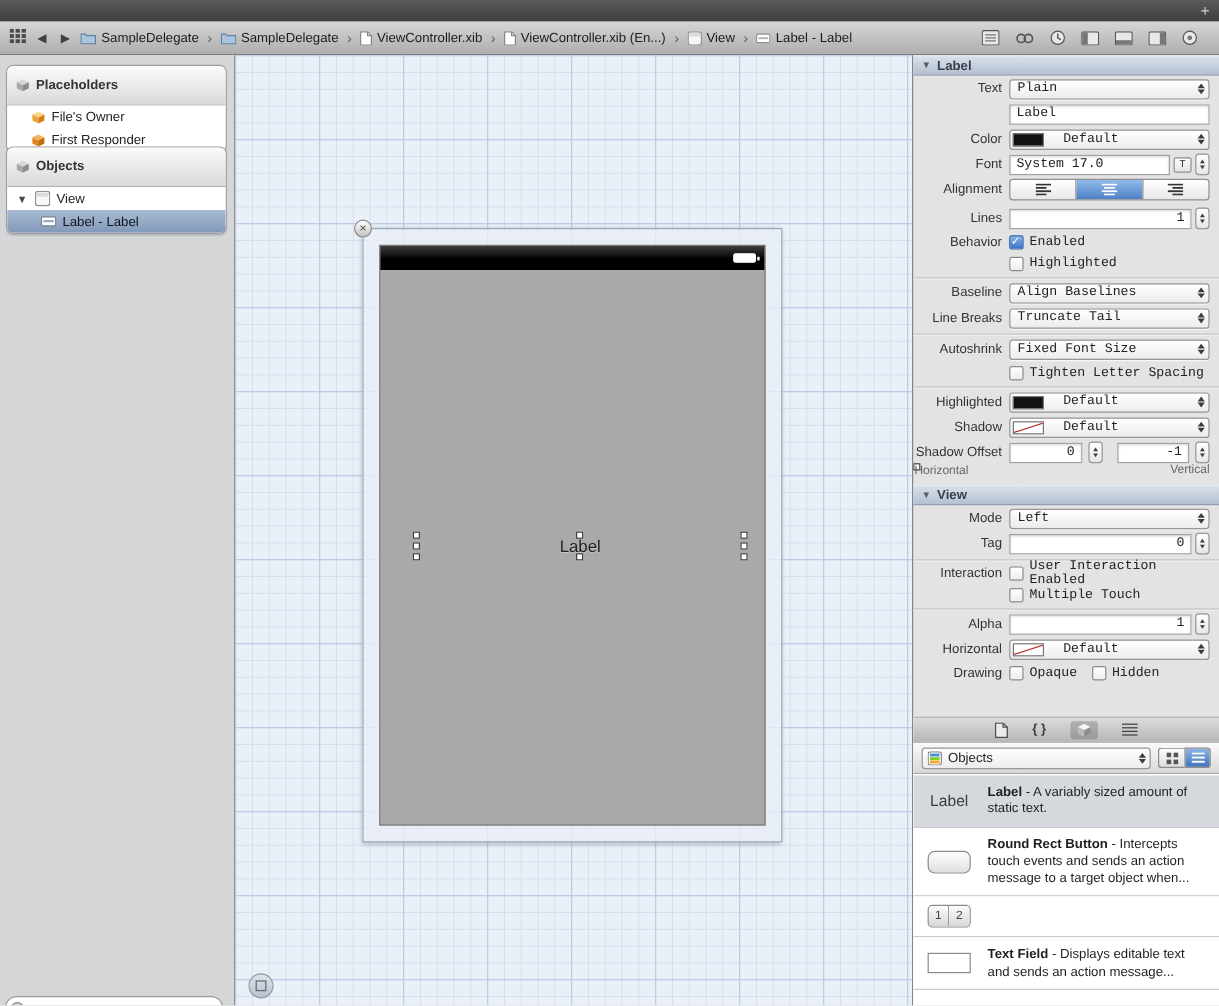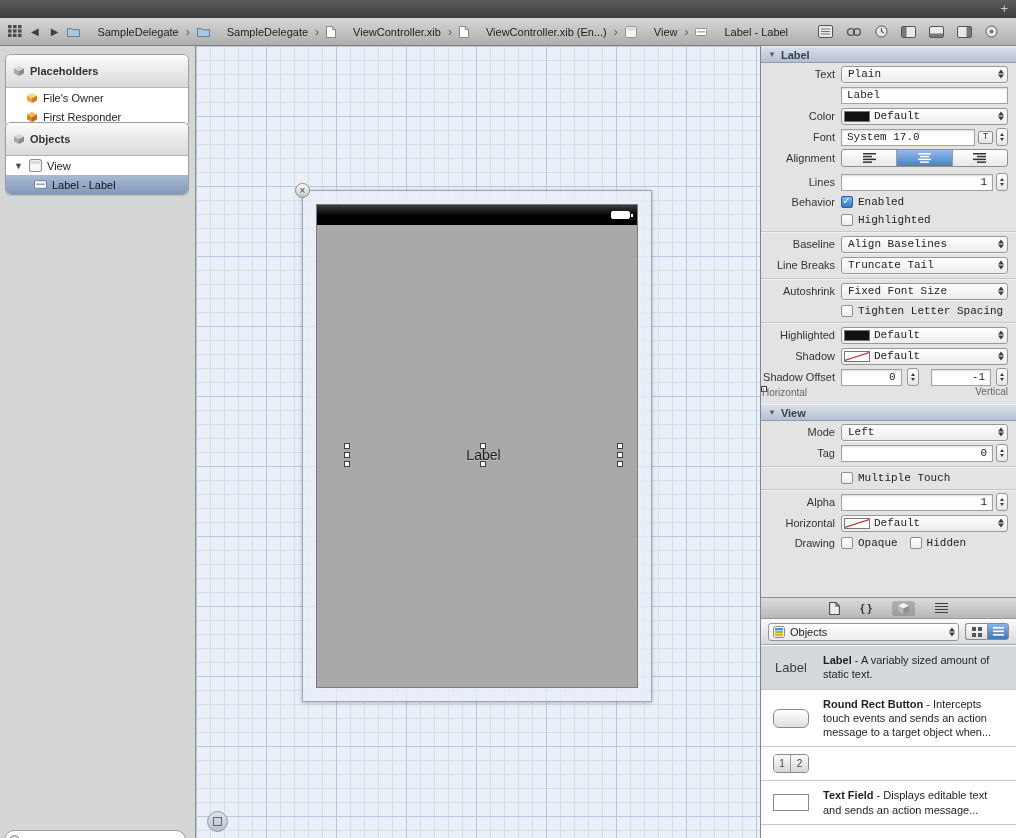--- a/index.html
+++ b/index.html
@@ -10,21 +10,21 @@
     background:#e5e5e5; -webkit-user-select:none;
   }
   
   .titlebar { position:absolute; left:0; top:0; width:1016px; height:18px;
     background:linear-gradient(#5a5c5e,#3b3d3f); }
   .titlebar .plus { position:absolute; right:8px; top:1px; color:#cfcfcf; font-size:13px; }
   .jumpbar { position:absolute; left:0; top:18px; width:1016px; height:28px;
     background:linear-gradient(#d6d6d6,#aeaeae); border-bottom:1px solid #7d7d7d;
     display:flex; align-items:center; padding:0 8px; gap:6px; }
   .navarrow { color:#3f3f3f; font-size:10px; padding:0 3px; cursor:default; }
-  .crumb { display:flex; align-items:center; gap:17px; color:#1c1c1c; white-space:nowrap;text-align:center; }
+  .crumb { display:flex; align-items:center; gap:4px; color:#1c1c1c; white-space:nowrap;text-align:center; }
   .crumb-sep { color:#5d5d5d; font-size:12px; margin:0 1px; }
   .jump-right { margin-left:auto; display:flex; align-items:center; gap:13px; padding-right:10px; }
   .jump-right svg { display:block; }
   
   .sidebar { position:absolute; left:0; top:46px; width:196px; height:792px;
     background:#d5d6d8; border-right:1px solid #8e8e8e; overflow:hidden; }
   .groupbox { position:absolute; left:5px; width:184px; border:1px solid #9d9d9d;
     border-radius:6px; overflow:hidden; background:#fff; box-shadow:0 1px 1px rgba(0,0,0,.12); }
   .groupbox .ghead { height:33px; background:linear-gradient(#fbfbfb,#d9d9d9);
     border-bottom:1px solid #b3b3b3; display:flex; align-items:center; gap:5px;
@@ -94,21 +94,21 @@
     background:linear-gradient(#fff,#e6e6e6); display:flex; flex-direction:column; align-items:center;
     justify-content:center; gap:2px; }
   .stepper .au { border-bottom-width:3px; border-left-width:2.5px; border-right-width:2.5px; }
   .stepper .ad { border-top-width:3px; border-left-width:2.5px; border-right-width:2.5px; }
   .cb { flex:none; width:12px; height:12px; border:1px solid #8d8d8d; border-radius:2px;
     background:linear-gradient(#fff,#ededed); margin-right:5px; position:relative; }
   .cb.on { background:linear-gradient(#83b7ef,#3a74c4); border-color:#2c5da6; }
   .cb.on span { position:absolute; left:1px; top:-3px; color:#fff; font-size:11px; font-weight:bold; }
   .cblabel { color:#222; }
   .colorwell { flex:1; height:17px; position:relative; border:1px solid #979797; border-radius:3px;
-    background:linear-gradient(#fff,#ececec); display:flex; align-items:center; padding:0 14px 0 2px; gap:4px; }
+    background:linear-gradient(#fff,#ececec); display:flex; align-items:center; padding:0 14px 0 2px; gap:16px; }
   .swatch { flex:none; width:26px; height:11px; border:1px solid #777; }
   .swatch.black { background:#111; }
   .swatch.clear { background:#fff; position:relative; overflow:hidden; }
   .swatch.clear::after { content:""; position:absolute; left:-3px; right:-3px; top:50%;
     height:1px; background:#b03030; transform:rotate(-18deg); }
   .segctl { flex:1; height:18px; display:flex; border:1px solid #8f8f8f; border-radius:3px; overflow:hidden;
     background:linear-gradient(#fff,#e8e8e8); }
   .seg { flex:1; display:flex; align-items:center; justify-content:center; border-right:1px solid #9a9a9a; }
   .seg:last-child { border-right:none; }
   .seg.selected { background:linear-gradient(#92bbea,#4c80c6); }
@@ -601,20 +601,27 @@
         <span class="stepper">
             <i class="au"></i>
             <i class="ad"></i>
           </span>
       </div>
     </div>
 
     <div class="sep"></div>
 
     <div class="row cbrow">
+      <span class="rl">Interaction</span>
+      <div class="rc">
+        <span class="cb"></span>
+        <span class="cblabel">User Interaction Enabled</span>
+      </div>
+    </div>
+    <div class="row cbrow">
       <span class="rl"></span>
       <div class="rc">
         <span class="cb"></span>
         <span class="cblabel">Multiple Touch</span>
       </div>
     </div>
 
     <div class="sep"></div>
 
     <div class="row">

